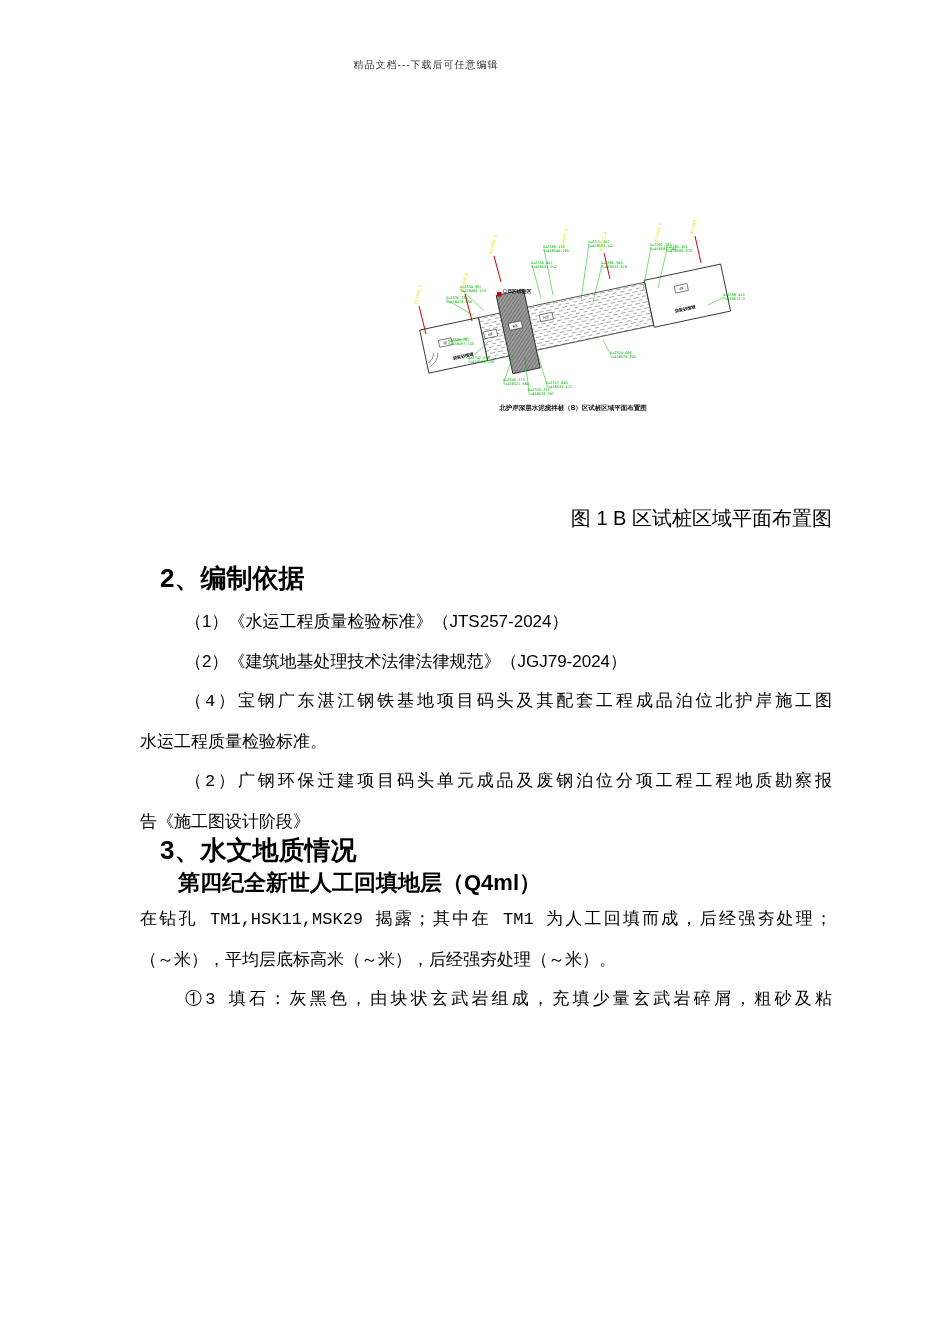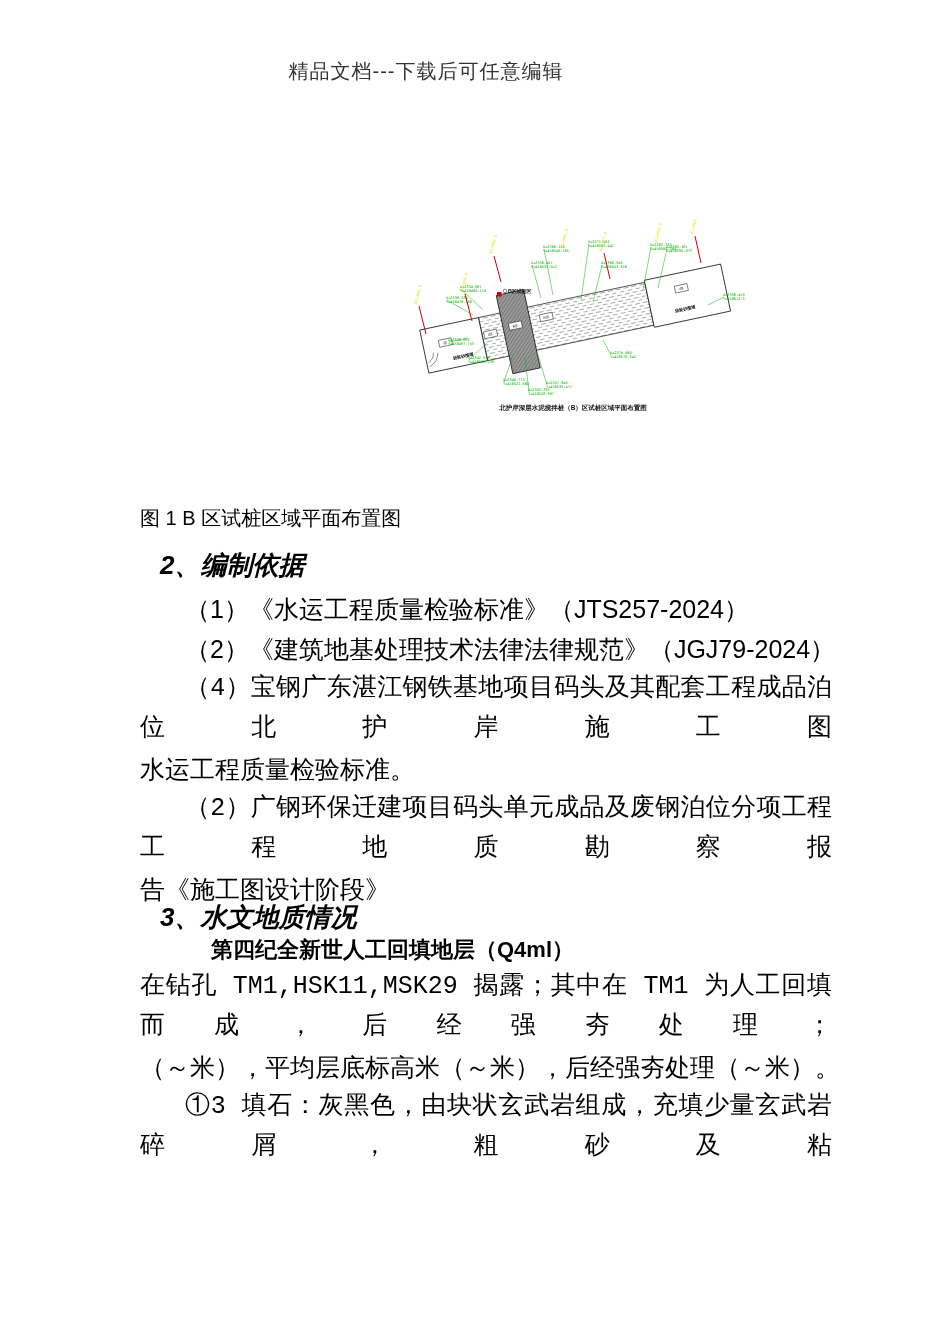--- a/index.html
+++ b/index.html
@@ -3,34 +3,34 @@
 <meta charset="utf-8">
 <style>
   html,body{margin:0;padding:0;}
   body{
     width:950px;height:1344px;background:#ffffff;position:relative;
     font-family:"Liberation Sans","DejaVu Sans",sans-serif;color:#000;
     overflow:hidden;
   }
   .watermark{
     position:absolute;top:58px;left:0;width:852px;text-align:center;
-    font-size:20px;color:#333;letter-spacing:1px;
+    font-size:10px;color:#333;letter-spacing:1px;
   }
   .figure-wrap{position:absolute;left:413px;top:220px;width:332px;height:206px;}
   .figure-wrap svg{width:100%;height:100%;display:block;}
   .fig-caption{
-    position:absolute;top:505px;left:140px;width:692px;text-align:left;
+    position:absolute;top:505px;left:140px;width:692px;text-align:right;
     font-size:20px;color:#000;
   }
   .content{position:absolute;left:140px;top:546px;width:692px;}
-  .h2{font-size:26px;font-weight:bold;line-height:32px;margin:3px 0 8px 20px;font-style:italic;}
+  .h2{font-size:26px;font-weight:bold;line-height:32px;margin:16px 0 8px 20px;}
   .h2.second{margin-top:-8px;margin-bottom:0;}
-  .h4{font-size:22px;font-weight:bold;line-height:34px;margin:0 0 0 71px;}
+  .h4{font-size:22px;font-weight:bold;line-height:34px;margin:0 0 0 38px;}
   .line{
-    font-size:25px;line-height:40px;text-align:justify;
+    font-size:17px;line-height:40px;text-align:justify;
     white-space:nowrap;
   }
   .indent{text-indent:45px;}
   .just{text-align:justify;text-align-last:justify;white-space:normal;font-family:Liberation Mono, monospace;}
   .svg-green-text{fill:#00b400;font-size:3.6px;font-family:"DejaVu Sans Mono",monospace;}
   .svg-yellow-text{fill:#dede00;font-size:4px;font-family:"DejaVu Sans Mono",monospace;}
 </style>
 </head>
 <body>
 

